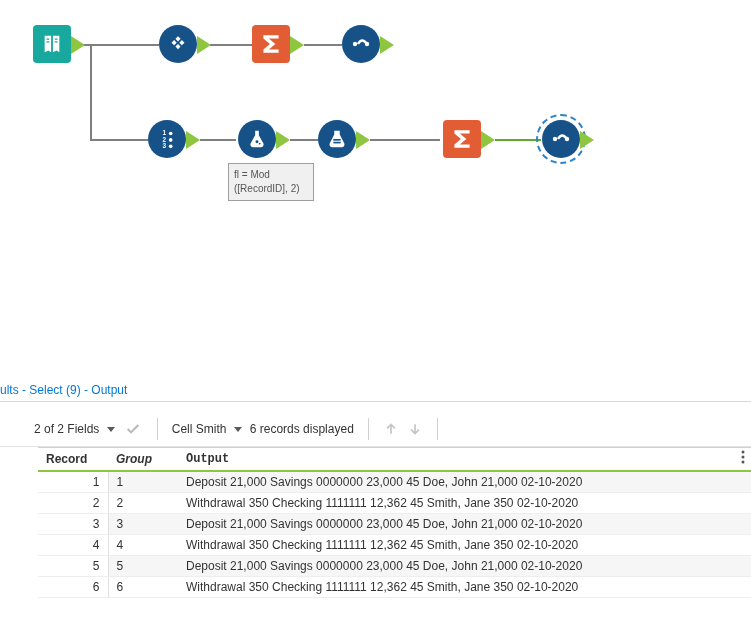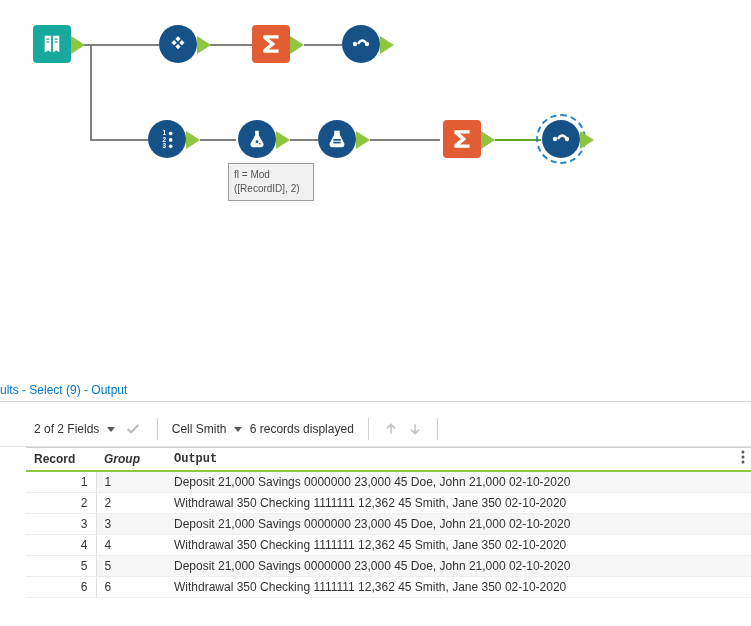--- a/index.html
+++ b/index.html
@@ -174,21 +174,21 @@
         </svg>
     </span>
     <span class="arrow-btn">
       <svg width="16" height="16" viewBox="0 0 24 24">
           <path fill="none" stroke="#c5c5c5" stroke-width="2.5" d="M12 5v14M6 13l6 6 6-6"></path>
         </svg>
     </span>
     <span class="sep"></span>
   </div>
 
-  <div style="position:relative; padding-left:26px;">
+  <div style="position:relative; padding-left:38px;">
     <table class="results">
       <thead>
         <tr>
           <th>Record</th>
           <th>Group</th>
           <th style="position:relative;font-family:Liberation Mono, monospace;">Output
             <span class="kebab">
               <svg width="4" height="14" viewBox="0 0 4 14">
                   <circle cx="2" cy="2" r="1.5" fill="#555"></circle>
                   <circle cx="2" cy="7" r="1.5" fill="#555"></circle>

